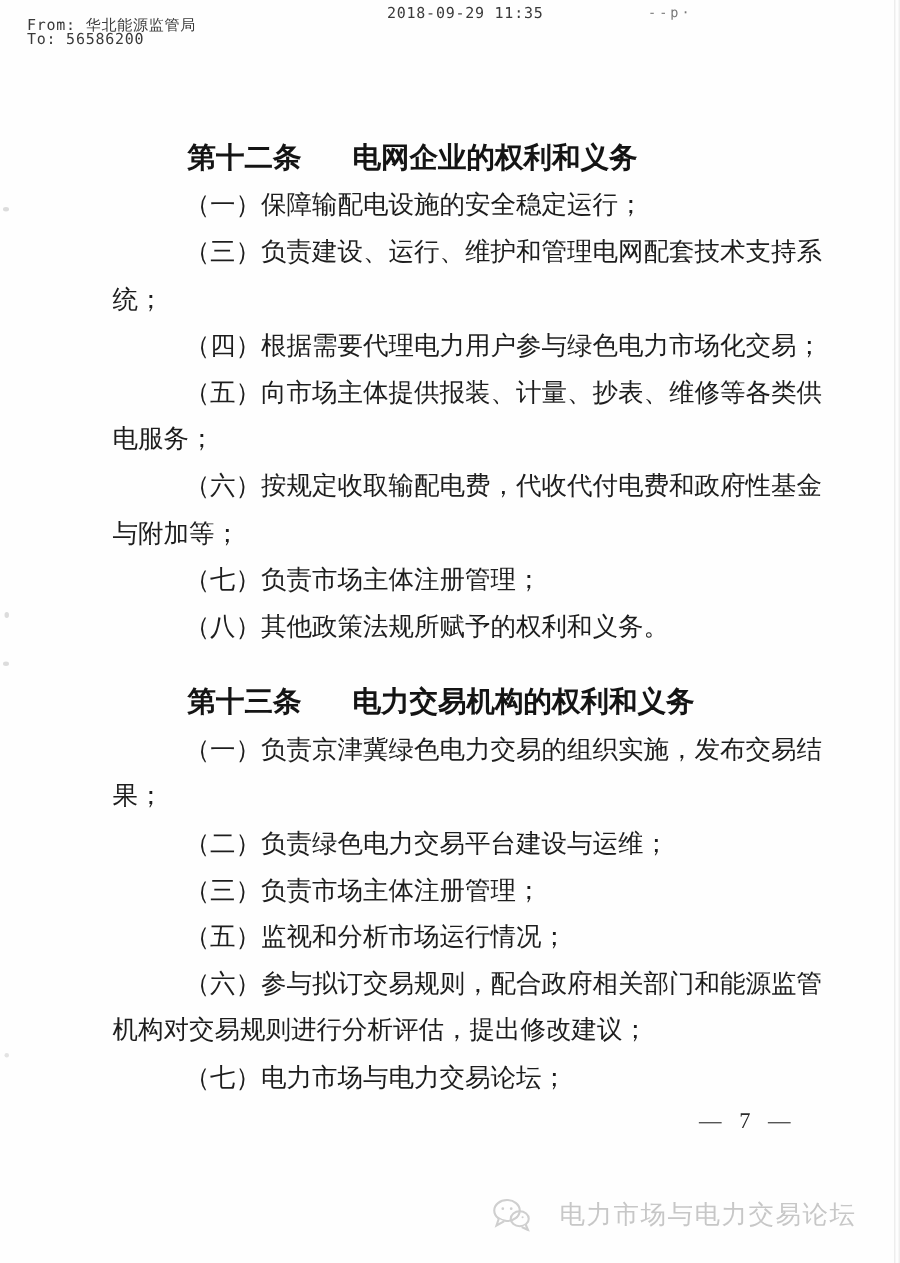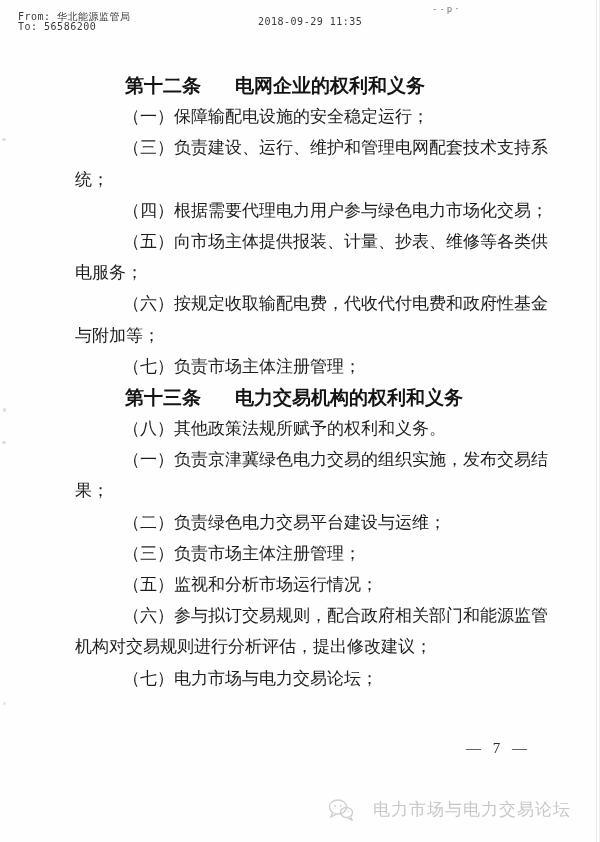--- a/index.html
+++ b/index.html
@@ -18,41 +18,42 @@
 
   
   .fax-header {
     position: absolute; top: 0; left: 0; right: 0; height: 40px;
     font-family: "DejaVu Sans Mono", "Liberation Mono", monospace;
     color: #3a3a3a;
     font-size: 10px;
   }
   .fax-from { position: absolute; left: 18px; top: 10px; letter-spacing: 0.5px; }
   .fax-to   { position: absolute; left: 18px; top: 21px; letter-spacing: 0.5px; }
-  .fax-time { position: absolute; left: 258px; top: 16px; letter-spacing: 0.5px; }
+  .fax-time { position: absolute; left: 258px; top: 4px; letter-spacing: 0.5px; }
   .fax-corner { position: absolute; left: 432px; top: 4px; color: #777; letter-spacing: 2px; font-size: 9px; }
 
   
   .doc-body {
     position: absolute; left: 75px; top: 70px; width: 460px;
     color: #1d1d1d;
   }
   .line {
     height: 31.2px;
     line-height: 31.2px;
     white-space: nowrap;
     font-size: 17px;
   }
   .line.indent { padding-left: 48px; }
   .line.flush  { padding-left: 0; }
   .line.heading {
     padding-left: 50px;
     font-weight: 700;
     font-size: 19px;
     color: #141414;
+    margin-top: 20px;
   }
   .line.heading .art-num { margin-right: 34px; }
 
   
   .page-number {
     position: absolute; top: 740px; right: 68px;
     font-size: 15px; color: #2a2a2a; letter-spacing: 4px;
   }
 
   
@@ -90,22 +91,22 @@
       <div class="line heading"><span class="art-num">第十二条</span><span class="art-title">电网企业的权利和义务</span></div>
       <div class="line indent"><span>（一）保障输配电设施的安全稳定运行；</span></div>
       <div class="line indent"><span>（三）负责建设、运行、维护和管理电网配套技术支持系</span></div>
       <div class="line flush"><span>统；</span></div>
       <div class="line indent"><span>（四）根据需要代理电力用户参与绿色电力市场化交易；</span></div>
       <div class="line indent"><span>（五）向市场主体提供报装、计量、抄表、维修等各类供</span></div>
       <div class="line flush"><span>电服务；</span></div>
       <div class="line indent"><span>（六）按规定收取输配电费，代收代付电费和政府性基金</span></div>
       <div class="line flush"><span>与附加等；</span></div>
       <div class="line indent"><span>（七）负责市场主体注册管理；</span></div>
+      <div class="line indent"><span>（八）其他政策法规所赋予的权利和义务。</span></div>
       <div class="line heading"><span class="art-num">第十三条</span><span class="art-title">电力交易机构的权利和义务</span></div>
-      <div class="line indent"><span>（八）其他政策法规所赋予的权利和义务。</span></div>
       <div class="line indent"><span>（一）负责京津冀绿色电力交易的组织实施，发布交易结</span></div>
       <div class="line flush"><span>果；</span></div>
       <div class="line indent"><span>（二）负责绿色电力交易平台建设与运维；</span></div>
       <div class="line indent"><span>（三）负责市场主体注册管理；</span></div>
       <div class="line indent"><span>（五）监视和分析市场运行情况；</span></div>
       <div class="line indent"><span>（六）参与拟订交易规则，配合政府相关部门和能源监管</span></div>
       <div class="line flush"><span>机构对交易规则进行分析评估，提出修改建议；</span></div>
       <div class="line indent"><span>（七）电力市场与电力交易论坛；</span></div>
     </div>
 

